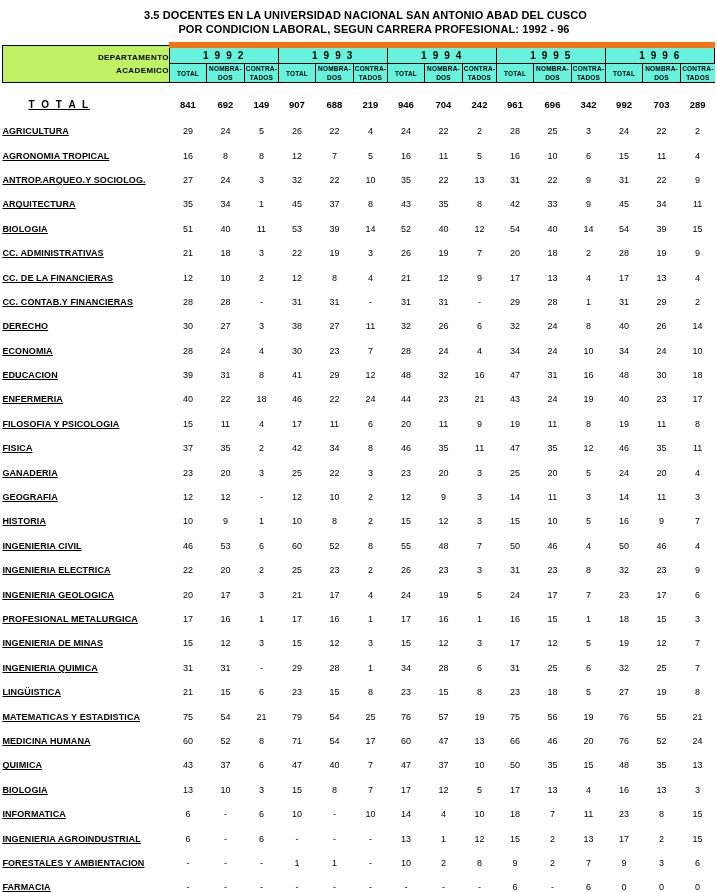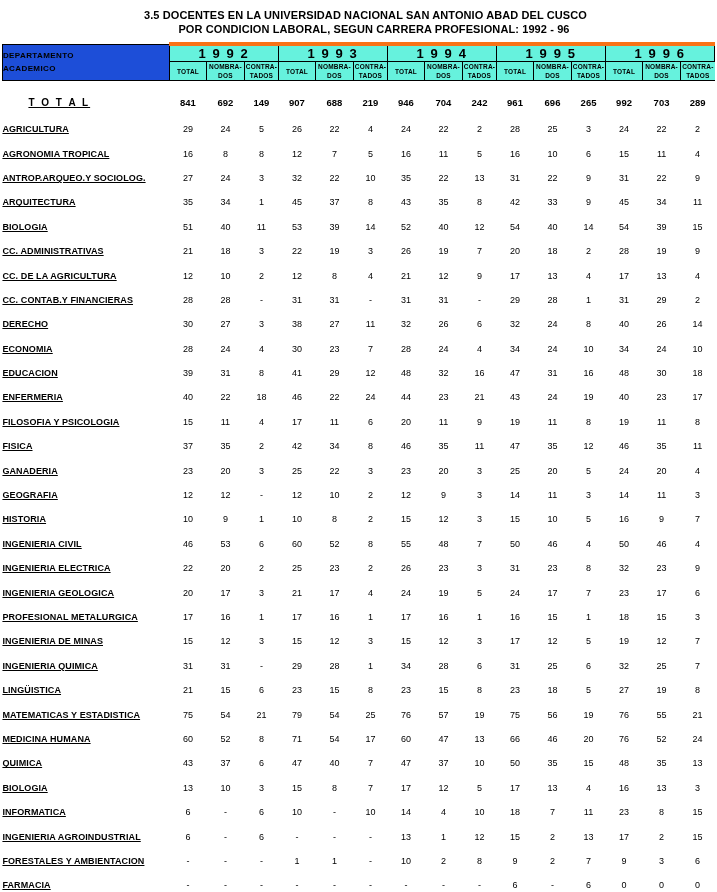--- a/index.html
+++ b/index.html
@@ -40,38 +40,38 @@
     border-collapse: collapse;
     width: 705px;
     margin: 0 auto;
     table-layout: fixed;
   }
   table.main td, table.main th {
     padding: 0;
     vertical-align: middle;
   }
   .dep-head {
-    background: #1d4ed8;
+    background: #bef264;
     border-left: 1px solid #000;
     border-right: 1px solid #000;
     border-top: 1px solid #000;
     border-bottom: 1px solid #000;
-    text-align: left;
+    text-align: right;
     font-size: 8px;
     font-weight: bold;
     letter-spacing: 0.4px;
     line-height: 13px;
   }
   .yr-head {
     background: #66f2dd;
-    border-top: 4px solid #f97316;
+    border-top: 6px solid #f97316;
     border-right: 1px solid #000;
     border-bottom: 1px solid #000;
     text-align: center;
-    font-size: 13px;
+    font-size: 10px;
     font-weight: bold;
     letter-spacing: 1.6px;
     height: 15px;
   }
   .sub-head {
     background: #66f2dd;
     border-bottom: 1px solid #000;
     text-align: center;
     font-size: 6.5px;
     font-weight: bold;
@@ -220,21 +220,21 @@
           <td class="num">692</td>
           <td class="num">149</td>
           <td class="num">907</td>
           <td class="num">688</td>
           <td class="num">219</td>
           <td class="num">946</td>
           <td class="num">704</td>
           <td class="num">242</td>
           <td class="num">961</td>
           <td class="num">696</td>
-          <td class="num">265</td>
+          <td class="num">342</td>
           <td class="num">992</td>
           <td class="num">703</td>
           <td class="num">289</td>
         </tr>
         <tr>
           <td class="rowlabel">AGRICULTURA</td>
           <td class="num">29</td>
           <td class="num">24</td>
           <td class="num">5</td>
           <td class="num">26</td>
@@ -334,21 +334,21 @@
           <td class="num">19</td>
           <td class="num">7</td>
           <td class="num">20</td>
           <td class="num">18</td>
           <td class="num">2</td>
           <td class="num">28</td>
           <td class="num">19</td>
           <td class="num">9</td>
         </tr>
         <tr>
-          <td class="rowlabel">CC. DE LA AGRICULTURA</td>
+          <td class="rowlabel">CC. DE LA FINANCIERAS</td>
           <td class="num">12</td>
           <td class="num">10</td>
           <td class="num">2</td>
           <td class="num">12</td>
           <td class="num">8</td>
           <td class="num">4</td>
           <td class="num">21</td>
           <td class="num">12</td>
           <td class="num">9</td>
           <td class="num">17</td>

